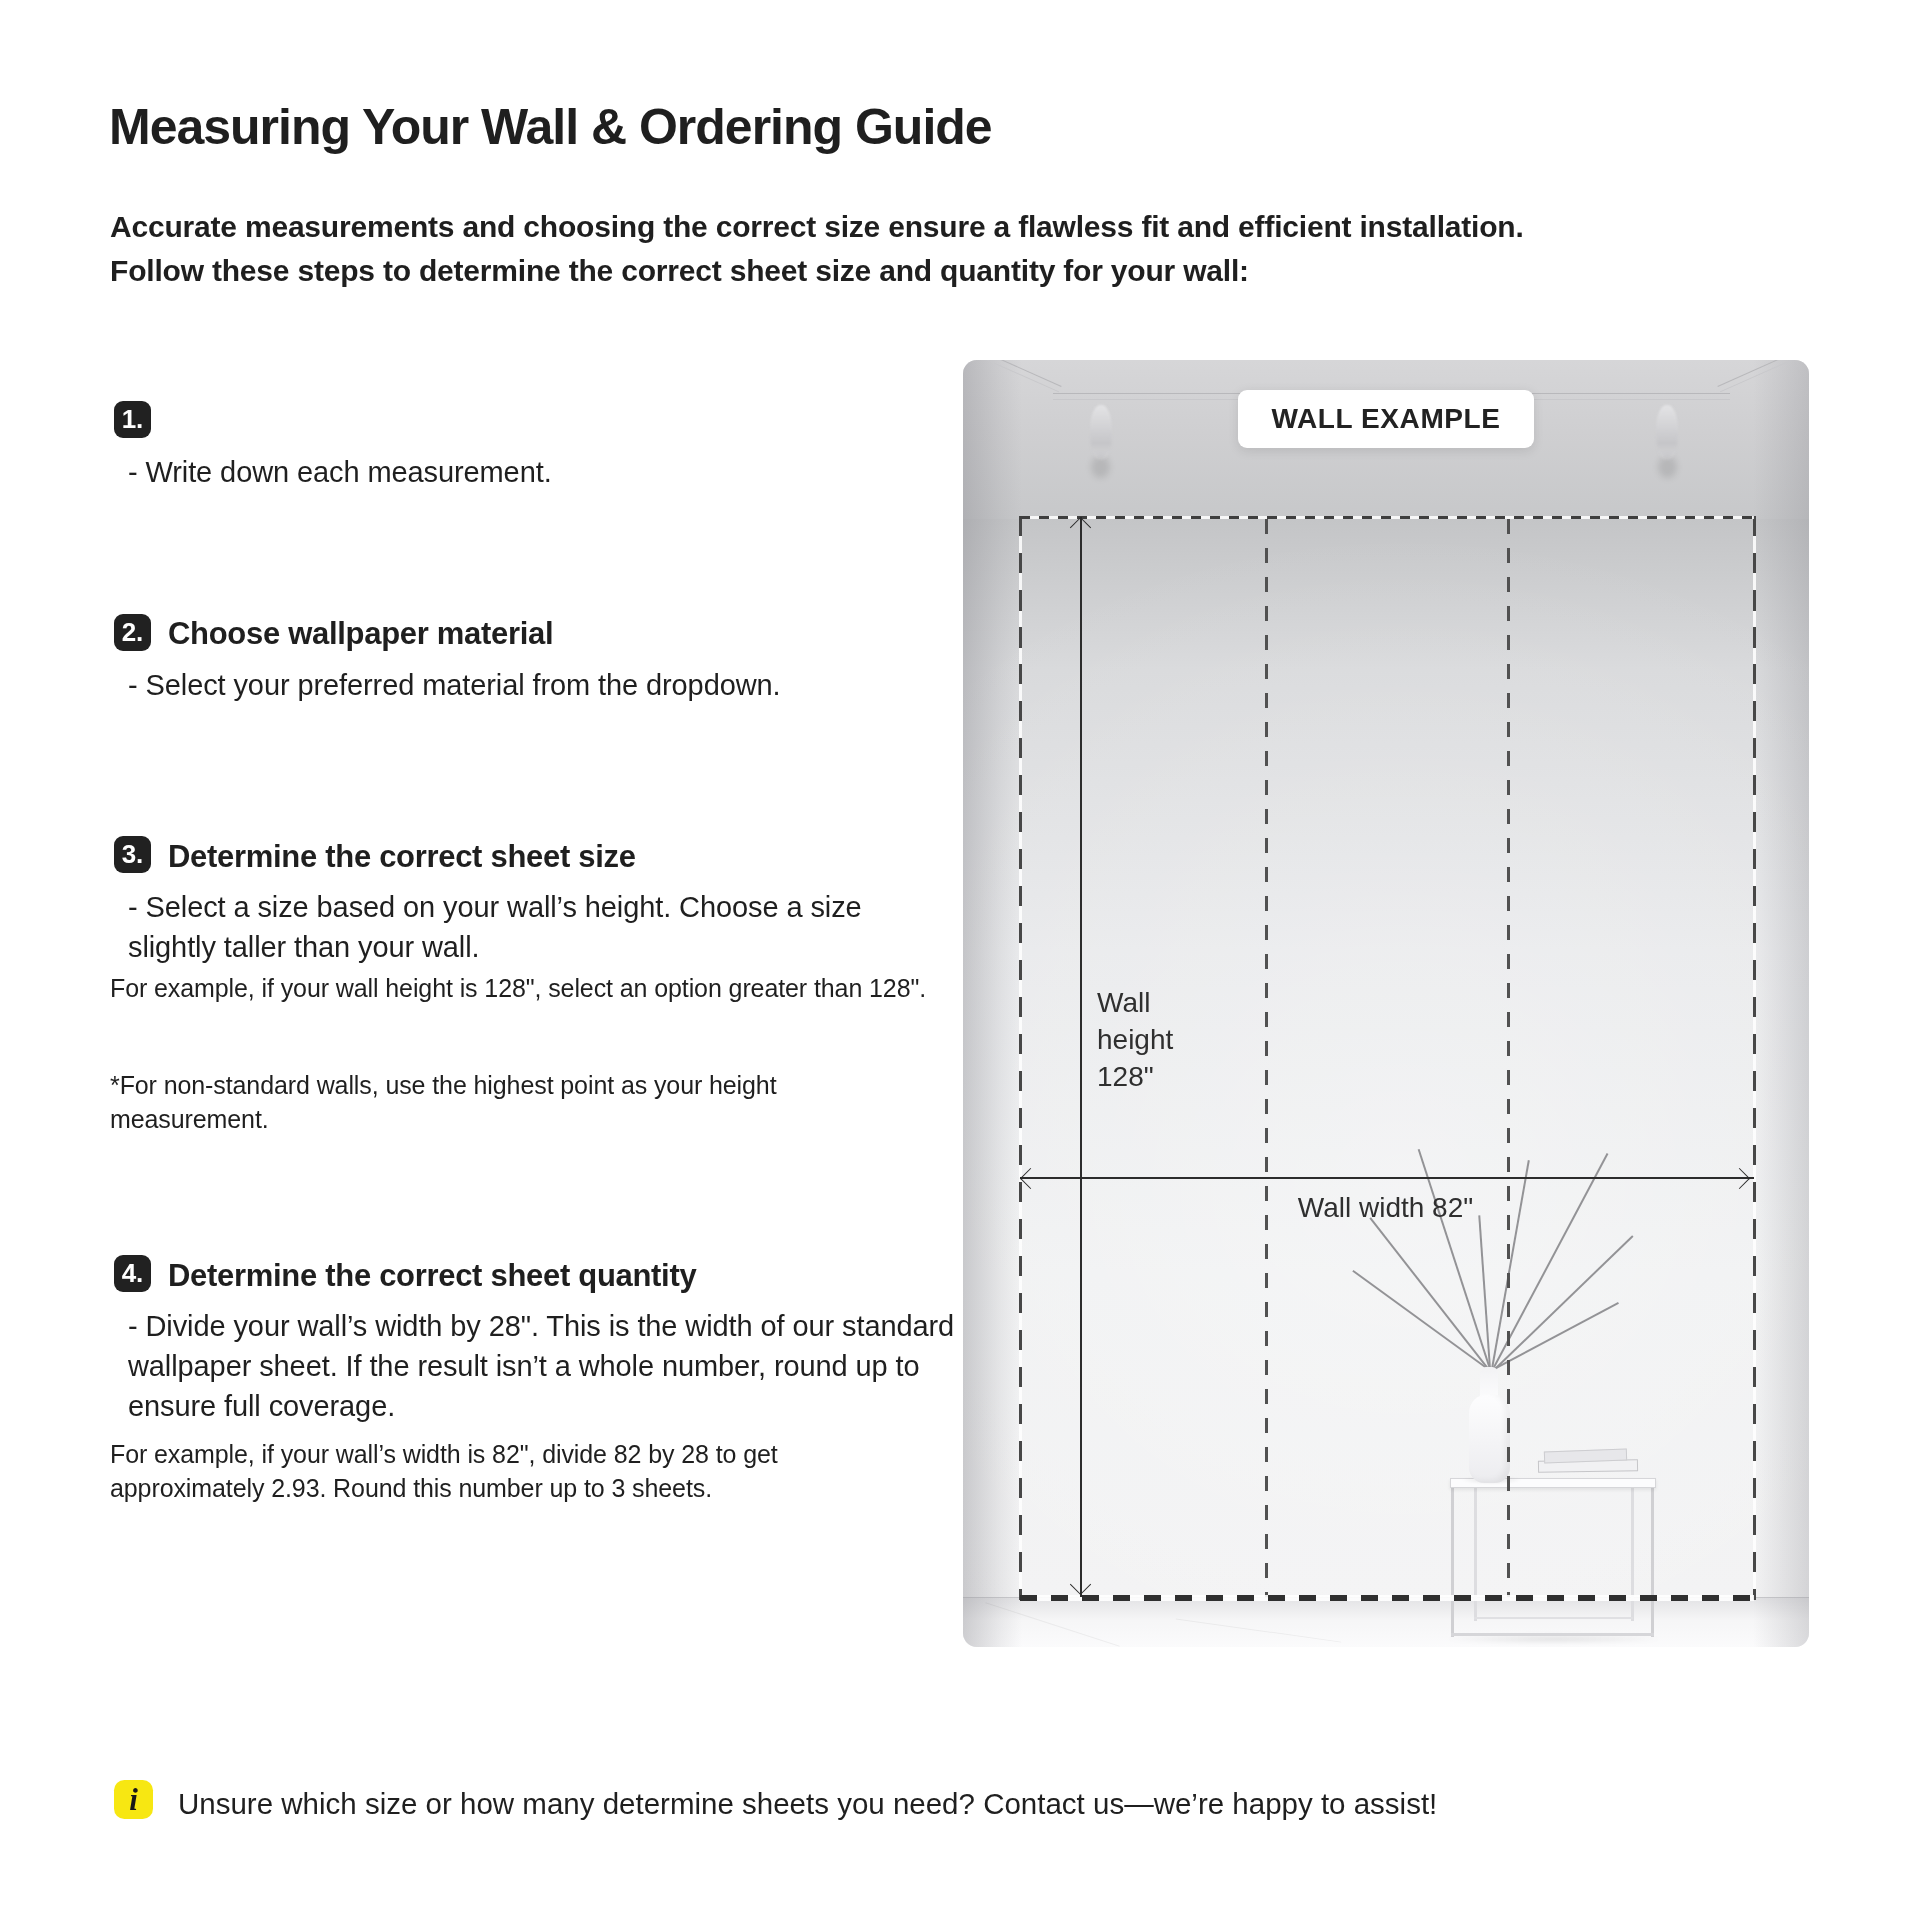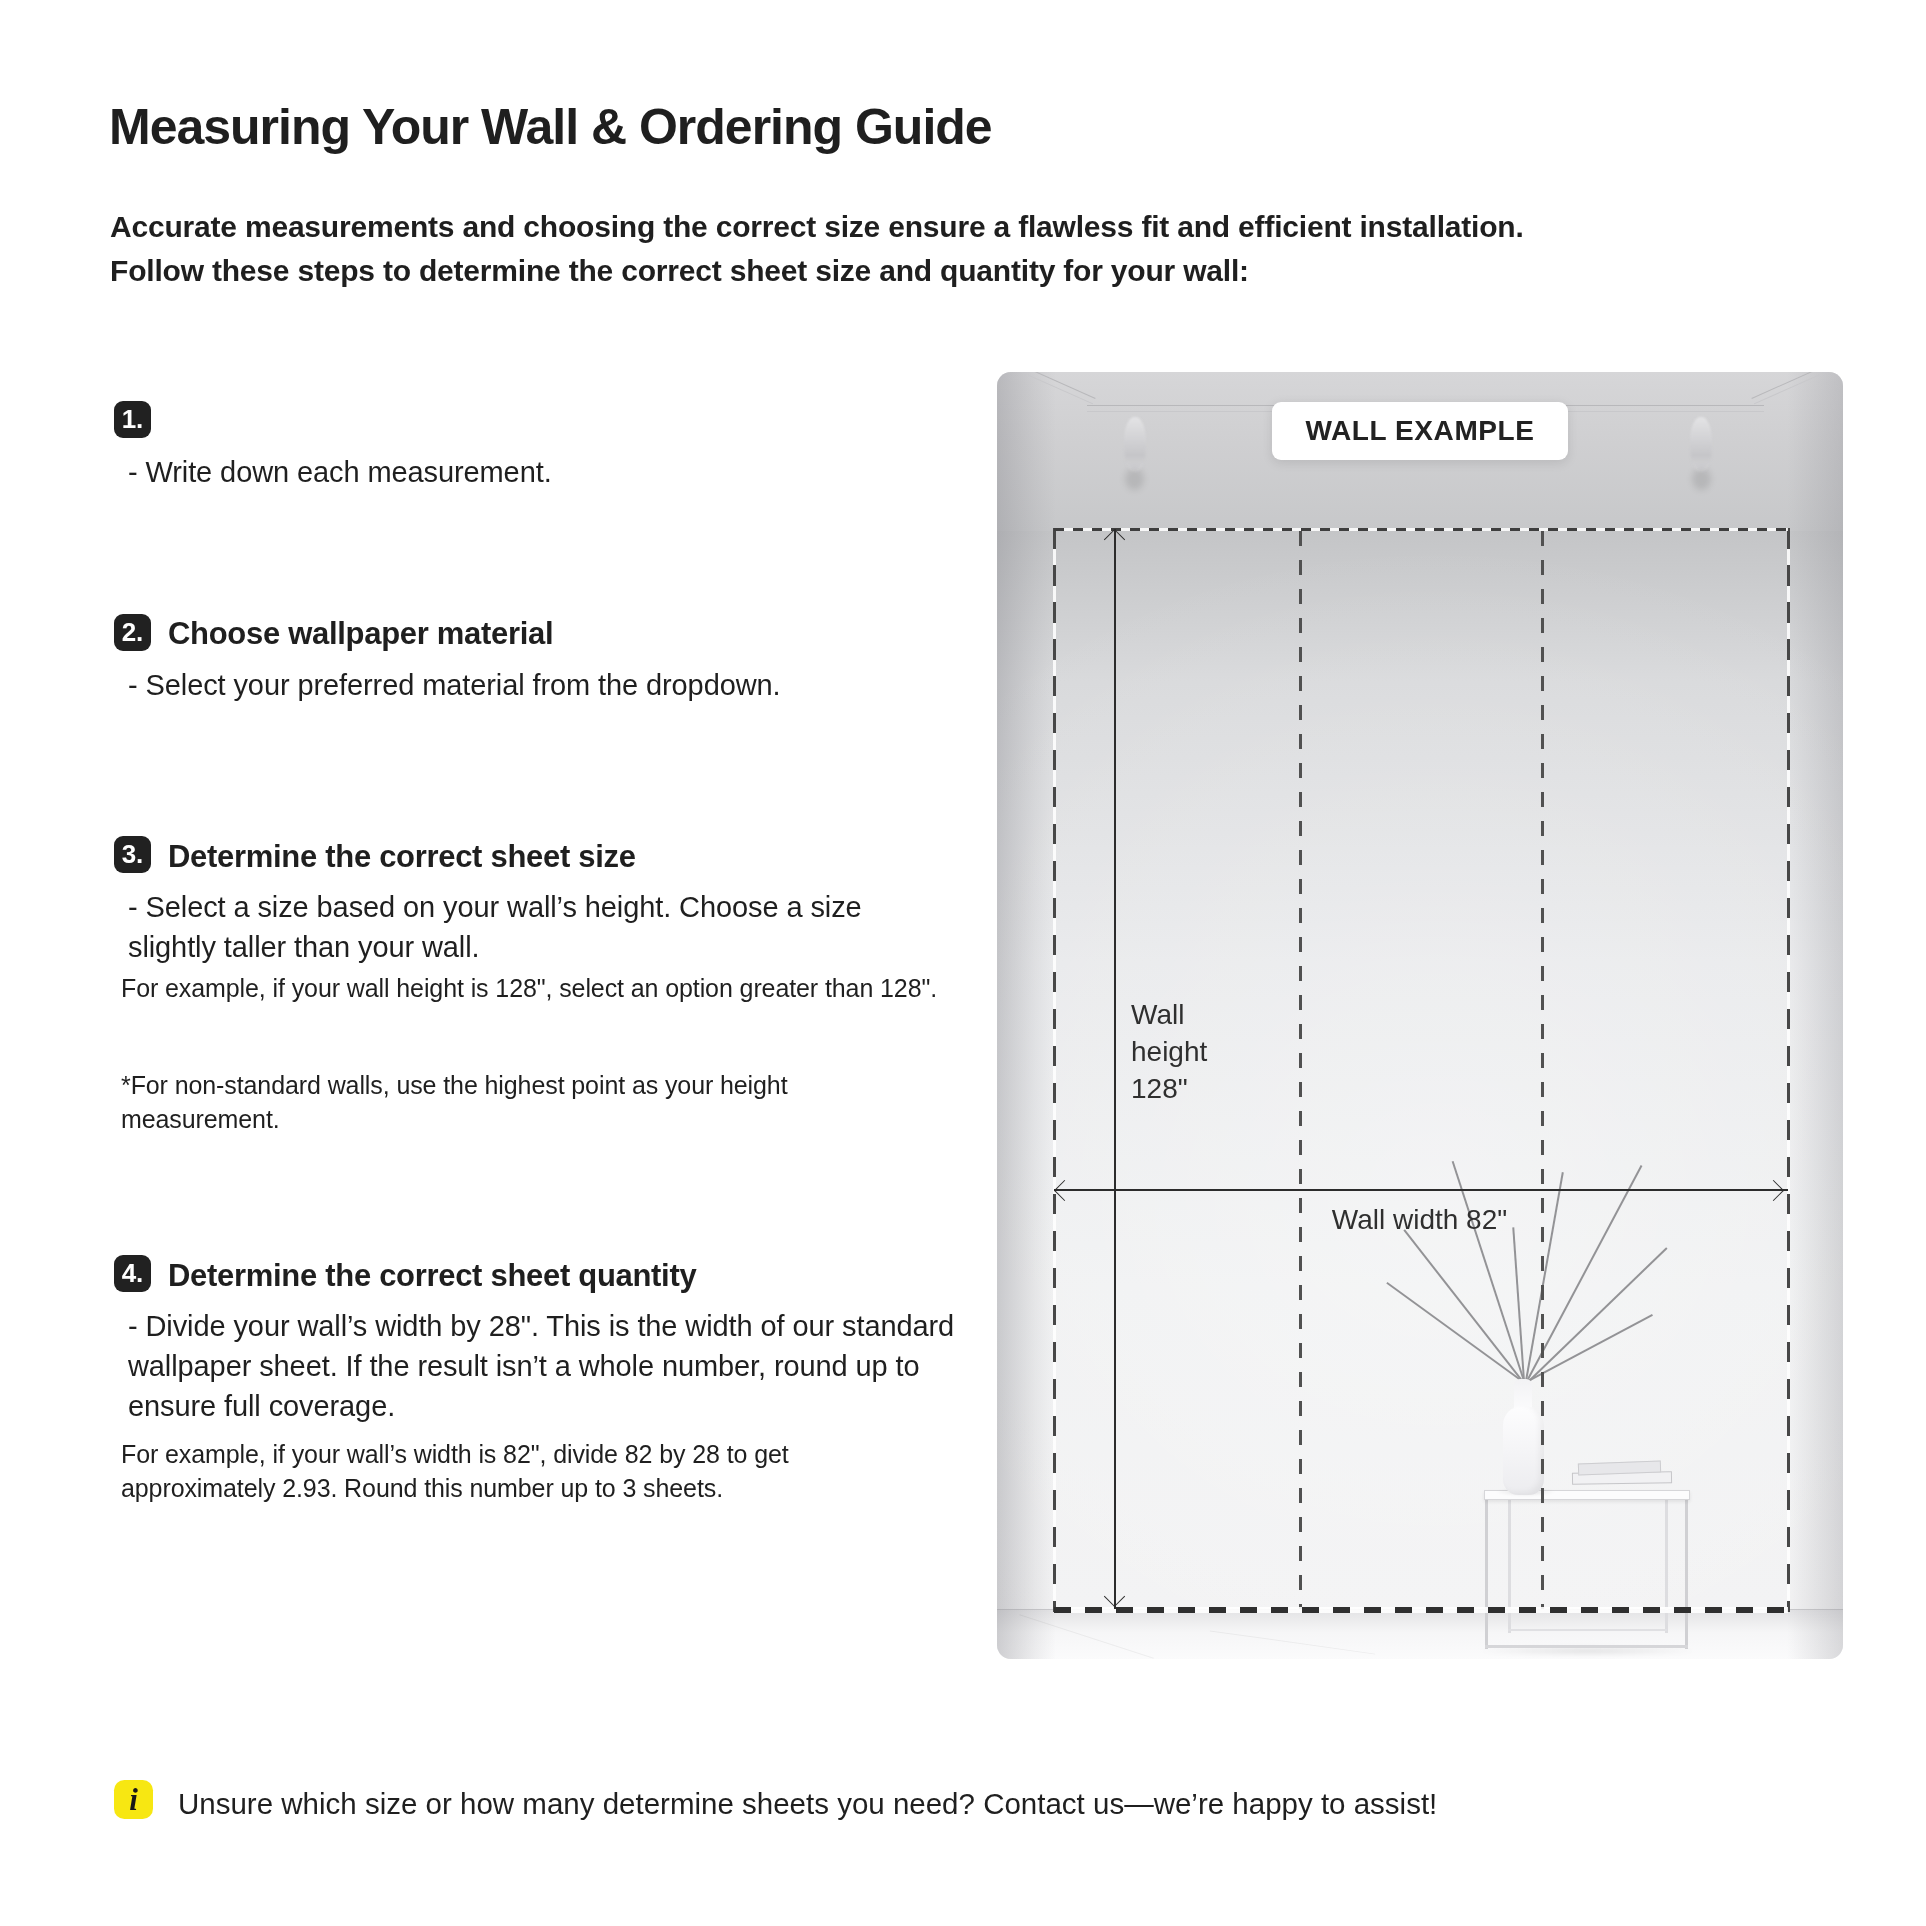--- a/index.html
+++ b/index.html
@@ -7,31 +7,31 @@
         font-family:"Liberation Sans",sans-serif;color:#1f1f1f;}
   .abs{position:absolute;}
 
   
   .doc-title{left:109px;top:98px;font-size:50px;font-weight:700;letter-spacing:-1px;white-space:nowrap;}
   .intro{left:110px;font-size:30px;font-weight:700;letter-spacing:-0.2px;white-space:nowrap;}
   .badge{width:37px;height:37px;left:114px;border-radius:9px;background:#212121;color:#ffffff;
          font-size:26px;font-weight:700;display:flex;align-items:center;justify-content:center;}
   .step-title{left:168px;font-size:31px;font-weight:700;letter-spacing:-0.3px;white-space:nowrap;}
   .step-body{left:128px;font-size:29px;line-height:40px;letter-spacing:-0.1px;}
-  .step-small{left:110px;font-size:25px;line-height:34px;letter-spacing:-0.1px;margin-left:11px;}
+  .step-small{left:110px;font-size:25px;line-height:34px;letter-spacing:-0.1px;}
 
   
   .info-icon{left:114px;top:1780px;width:39px;height:39px;border-radius:10.3px;background:#F7E712;
              display:flex;align-items:center;justify-content:center;
              font-family:"Liberation Serif",serif;font-style:italic;font-weight:700;font-size:31px;color:#181818;}
   .footer-text{left:178px;top:1787px;font-size:29.5px;white-space:nowrap;}
   .footer-text b{font-weight:400;}
 
   
-  .photo{left:963px;top:372px;width:846px;height:1287px;border-radius:14px;overflow:hidden;background:#e9e9eb;margin-left:34px;}
+  .photo{left:963px;top:360px;width:846px;height:1287px;border-radius:14px;overflow:hidden;background:#e9e9eb;}
   .ceiling{left:0;top:0;width:846px;height:159px;background:linear-gradient(180deg,#d6d6d8 0%,#cfcfd1 45%,#c7c8ca 100%);}
   .wall{left:0;top:159px;width:846px;height:1078px;
         background:radial-gradient(ellipse 120% 85% at 52% 62%, rgba(255,255,255,0.38), rgba(255,255,255,0) 72%),
                    linear-gradient(180deg,#c4c5c7 0%,#d8d9db 14%,#e7e8ea 40%,#eff0f1 70%,#f2f2f3 100%);}
   .floor{left:0;top:1237px;width:846px;height:50px;border-top:1.3px solid #c9c9cc;
          background:linear-gradient(180deg,#e3e3e5 0%,#f6f6f7 45%,#fbfbfc 100%);}
   .side-left{left:0;top:0;width:59px;height:1287px;
              background:linear-gradient(90deg,rgba(140,140,146,0.40),rgba(140,140,146,0.12) 65%,rgba(140,140,146,0) 100%);}
   .side-right{left:790px;top:0;width:56px;height:1287px;
               background:linear-gradient(270deg,rgba(140,140,146,0.30),rgba(140,140,146,0) 100%);}

